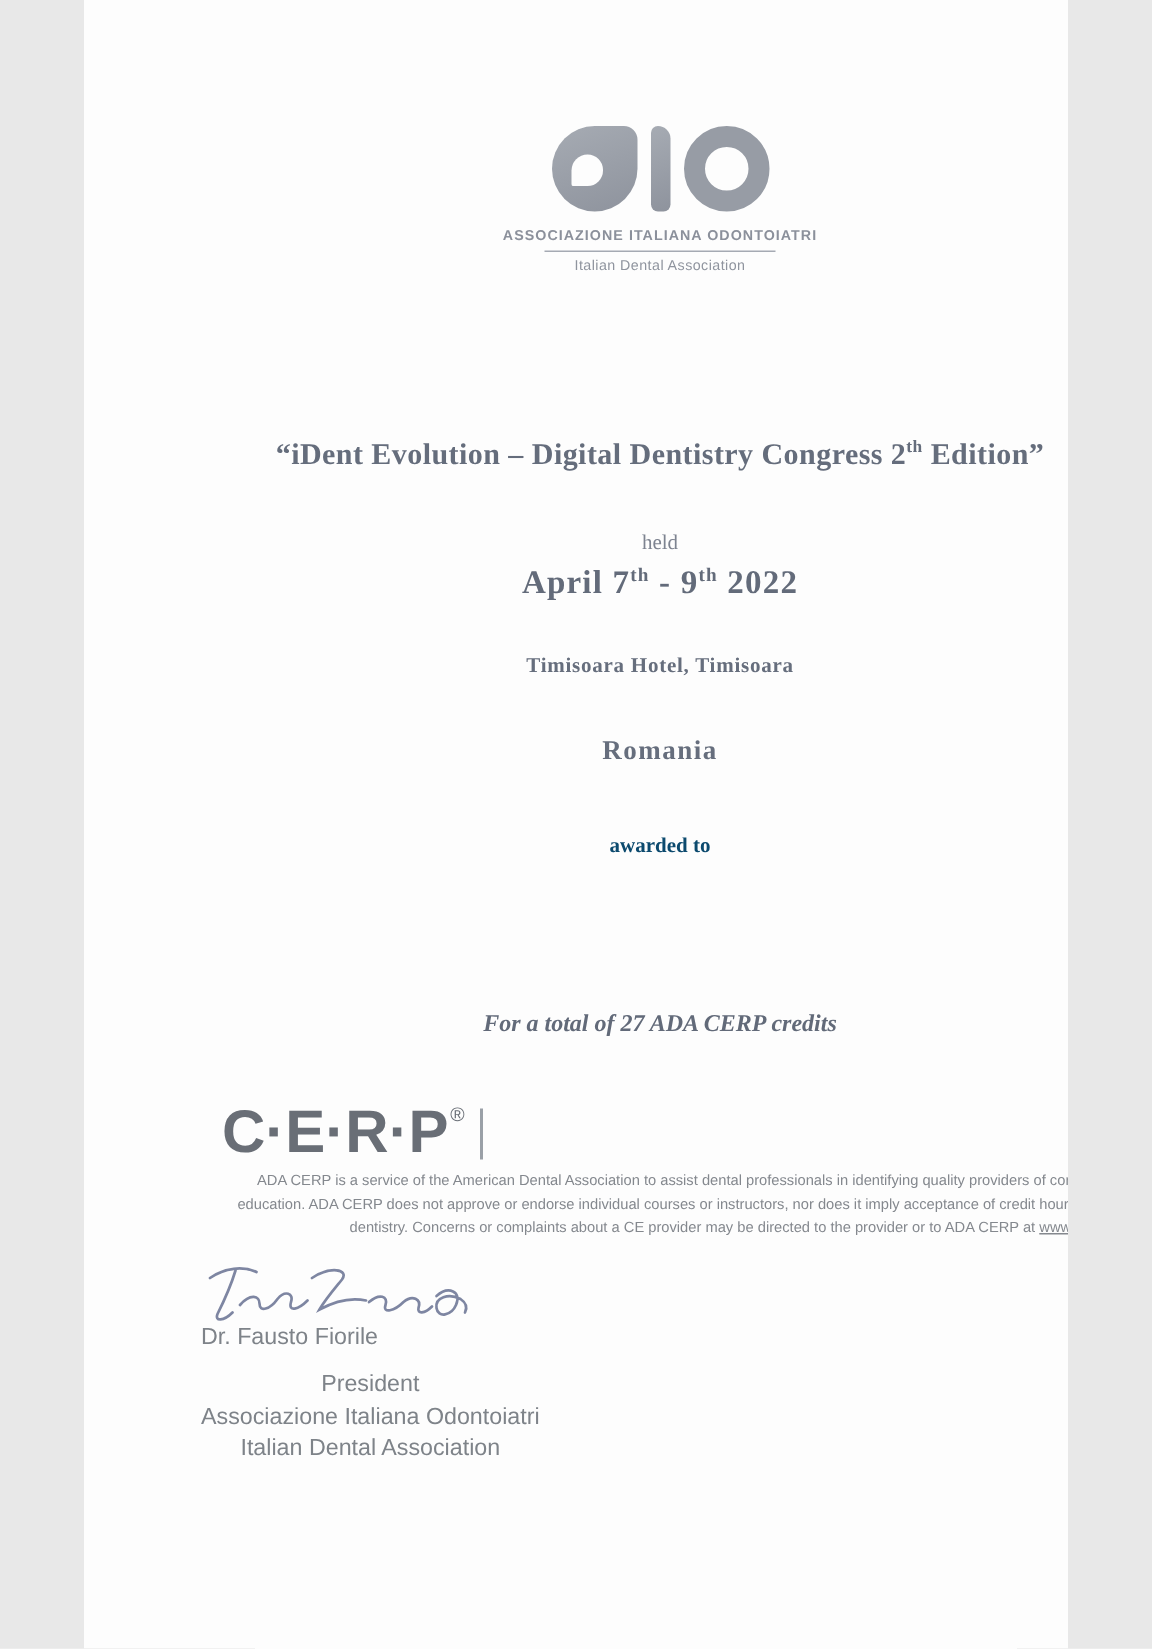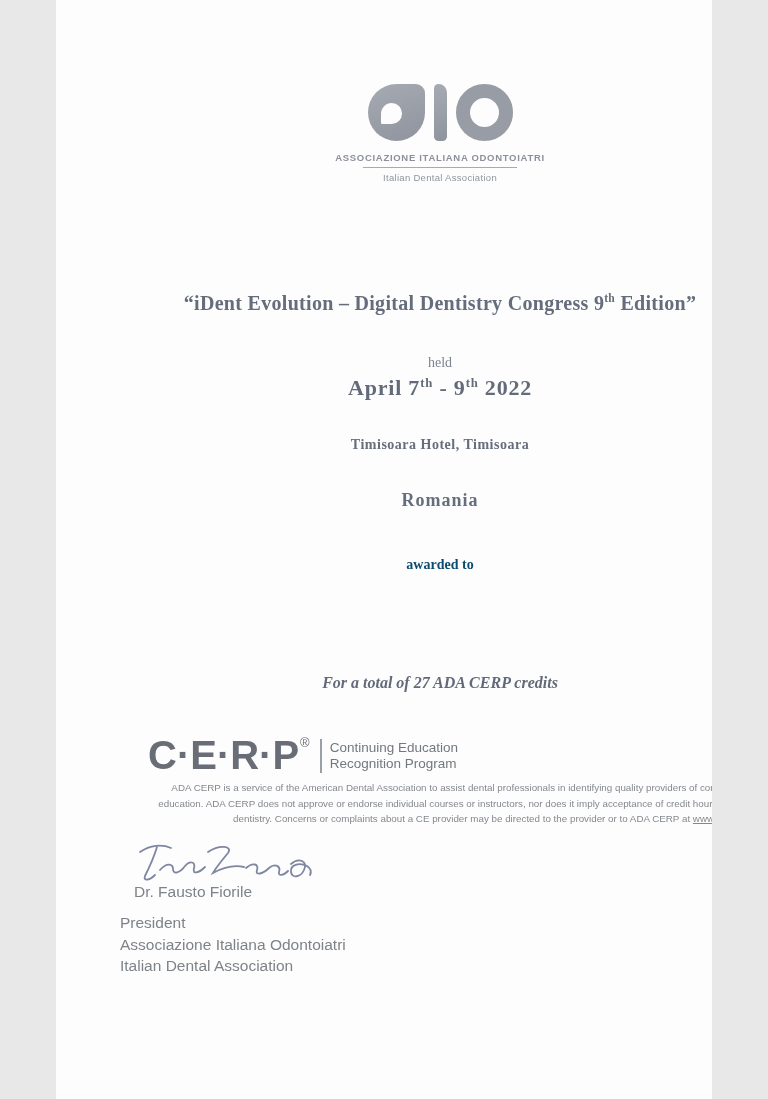--- a/index.html
+++ b/index.html
@@ -171,67 +171,64 @@
 
   
   .signature-svg { top: 840px; left: 80px; }
   .signer-name {
     top: 883px; left: 78px;
     font-family: "Liberation Sans", sans-serif;
     font-size: 15.5px;
     color: #7e8389;
   }
   .president-block {
-    top: 912px; left: 64px;
+    top: 912px; left: 78px;
     font-family: "Liberation Sans", sans-serif;
     font-size: 15.5px;
     line-height: 1.4;
     color: #7e8389;
+    text-align: center;
   }
 </style>
 </head>
 <body>
 
 <div class="page">
 
   <div class="abs logo-glyphs">
     <div class="glyph glyph-a">
         <div class="hole"></div>
       </div>
     <div class="glyph glyph-i"></div>
     <div class="glyph-o"></div>
   </div>
   <div class="abs centered org-it">ASSOCIAZIONE ITALIANA ODONTOIATRI</div>
   <div class="abs logo-rule"></div>
   <div class="abs centered org-en">Italian Dental Association</div>
 
 
-  <div class="abs centered cert-event"><span>“iDent Evolution – Digital Dentistry Congress 9</span><sup>th</sup><span> Edition”</span></div>
+  <div class="abs centered cert-event"><span>“iDent Evolution – Digital Dentistry Congress 2</span><sup>th</sup><span> Edition”</span></div>
 
   <div class="abs centered cert-held">held</div>
 
   <div class="abs centered cert-date"><span>April 7</span><sup>th</sup><span> - 9</span><sup>th</sup><span> 2022</span></div>
 
   <div class="abs centered cert-venue">Timisoara Hotel, Timisoara</div>
 
   <div class="abs centered cert-country">Romania</div>
 
   <div class="abs centered cert-awarded">awarded to</div>
 
 
   <div class="abs centered cert-credits">For a total of 27 ADA CERP credits</div>
 
   <div class="abs ada-row">
     <span class="cerp-word">C·E·R·P</span>
     <span class="cerp-reg">®</span>
     <span class="ada-divider"></span>
-    <span class="ada-tagline">
-      <span>Continuing Education</span><br>
-      <span>Recognition Program</span>
-    </span>
   </div>
 
   <div class="abs ada-disclaimer"><span>ADA CERP is a service of the American Dental Association to assist dental professionals in identifying quality providers of continuing dental education. ADA CERP does not approve or endorse individual courses or instructors, nor does it imply acceptance of credit hours by boards of dentistry. Concerns or complaints about a CE provider may be directed to the provider or to ADA CERP at </span><span class="u">www.ada.org/cerp</span><span>.</span></div>
 
   <svg class="abs signature-svg" width="180" height="44" viewBox="0 0 180 44">
     <g fill="none" stroke="#7e86a2" stroke-width="1.8" stroke-linecap="round">
       <path d="M4 12 C14 5 26 4 35 8"></path>
       <path d="M21 7 C18 17 13 28 9 36 C7 41 13 41 19 35"></path>
       <path d="M24 30 C31 22 37 24 37 29 C37 35 44 33 49 26 C54 20 60 22 58 28 C56 35 63 33 69 27"></path>
       <path d="M72 12 C84 4 97 6 92 13 C88 18 81 26 77 33 C88 27 99 25 108 27"></path>

